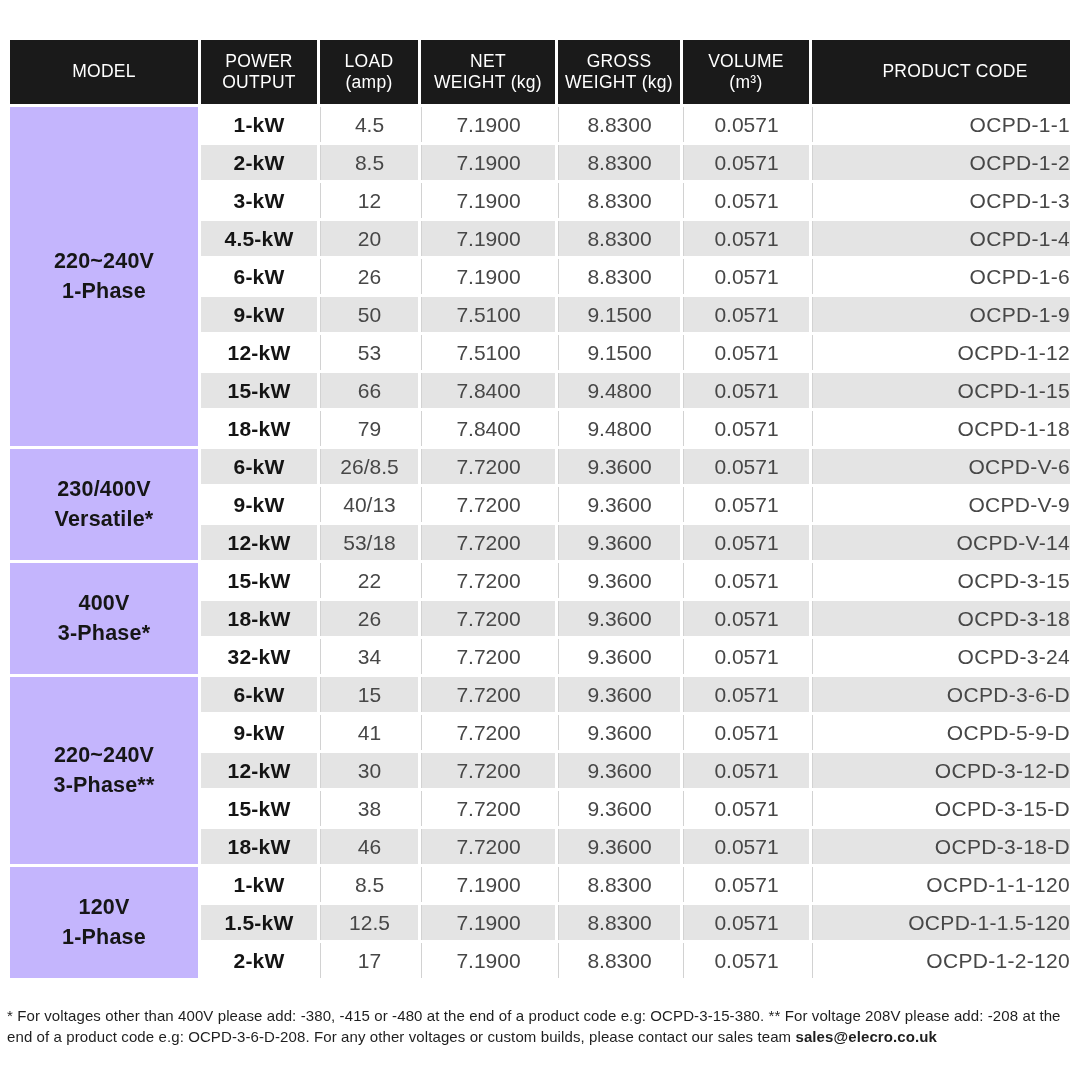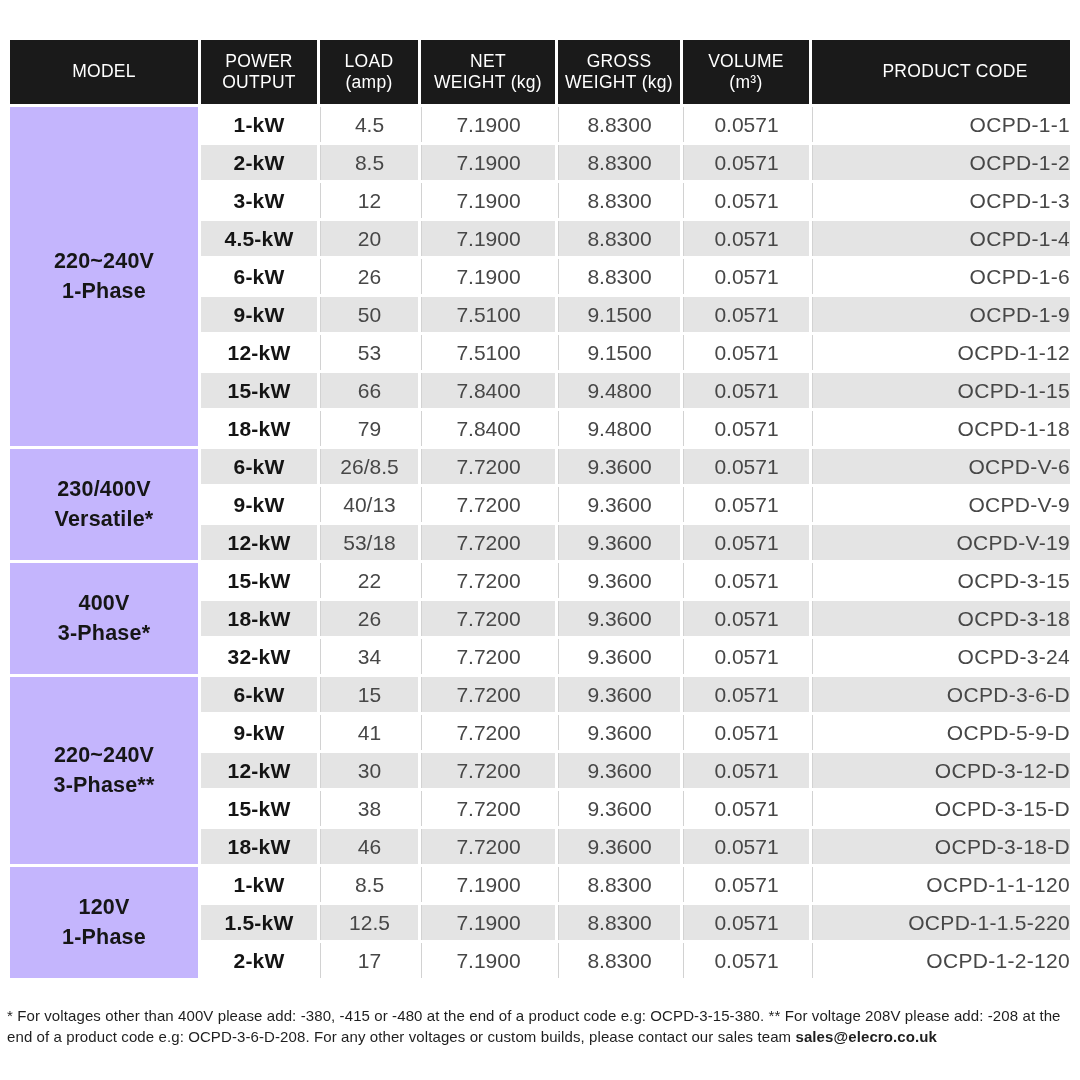--- a/index.html
+++ b/index.html
@@ -207,21 +207,21 @@
           <td class="data gross">9.3600</td>
           <td class="data volume">0.0571</td>
           <td class="data code">OCPD-V-9</td>
         </tr>
         <tr>
           <td class="data power stripe">12-kW</td>
           <td class="data load stripe">53/18</td>
           <td class="data net stripe">7.7200</td>
           <td class="data gross stripe">9.3600</td>
           <td class="data volume stripe">0.0571</td>
-          <td class="data code stripe">OCPD-V-19</td>
+          <td class="data code stripe">OCPD-V-14</td>
         </tr>
         <tr>
           <td rowspan="3" class="model-cell">400V
 3-Phase*</td>
           <td class="data power">15-kW</td>
           <td class="data load">22</td>
           <td class="data net">7.7200</td>
           <td class="data gross">9.3600</td>
           <td class="data volume">0.0571</td>
           <td class="data code">OCPD-3-15</td>
@@ -293,21 +293,21 @@
           <td class="data gross">8.8300</td>
           <td class="data volume">0.0571</td>
           <td class="data code">OCPD-1-1-120</td>
         </tr>
         <tr>
           <td class="data power stripe">1.5-kW</td>
           <td class="data load stripe">12.5</td>
           <td class="data net stripe">7.1900</td>
           <td class="data gross stripe">8.8300</td>
           <td class="data volume stripe">0.0571</td>
-          <td class="data code stripe">OCPD-1-1.5-220</td>
+          <td class="data code stripe">OCPD-1-1.5-120</td>
         </tr>
         <tr>
           <td class="data power">2-kW</td>
           <td class="data load">17</td>
           <td class="data net">7.1900</td>
           <td class="data gross">8.8300</td>
           <td class="data volume">0.0571</td>
           <td class="data code">OCPD-1-2-120</td>
         </tr>
       </tbody>

